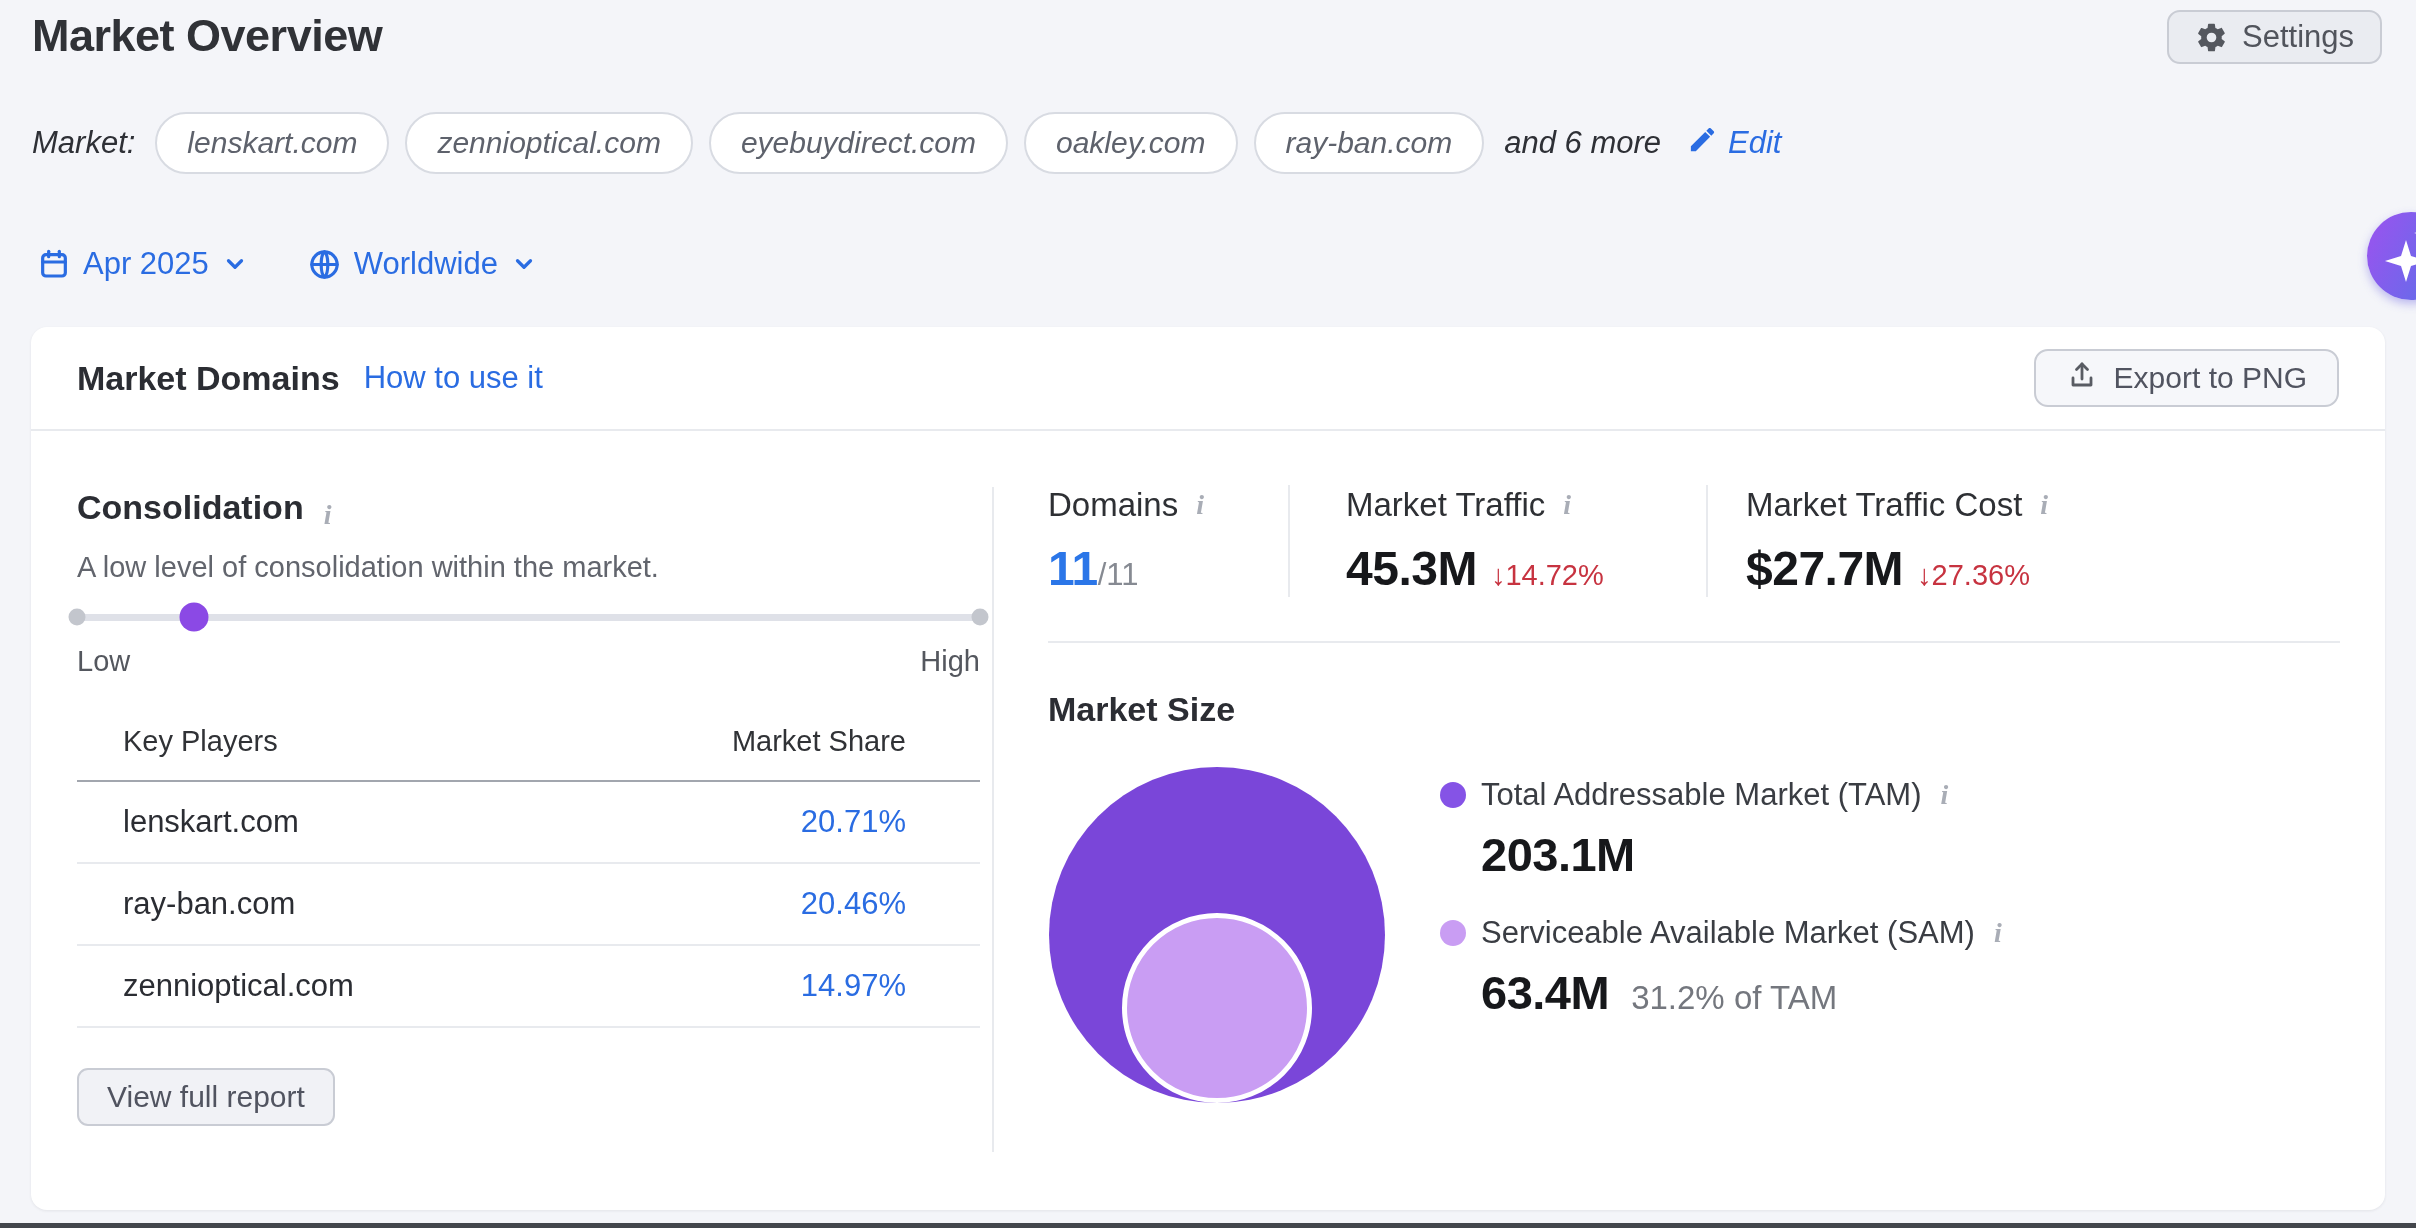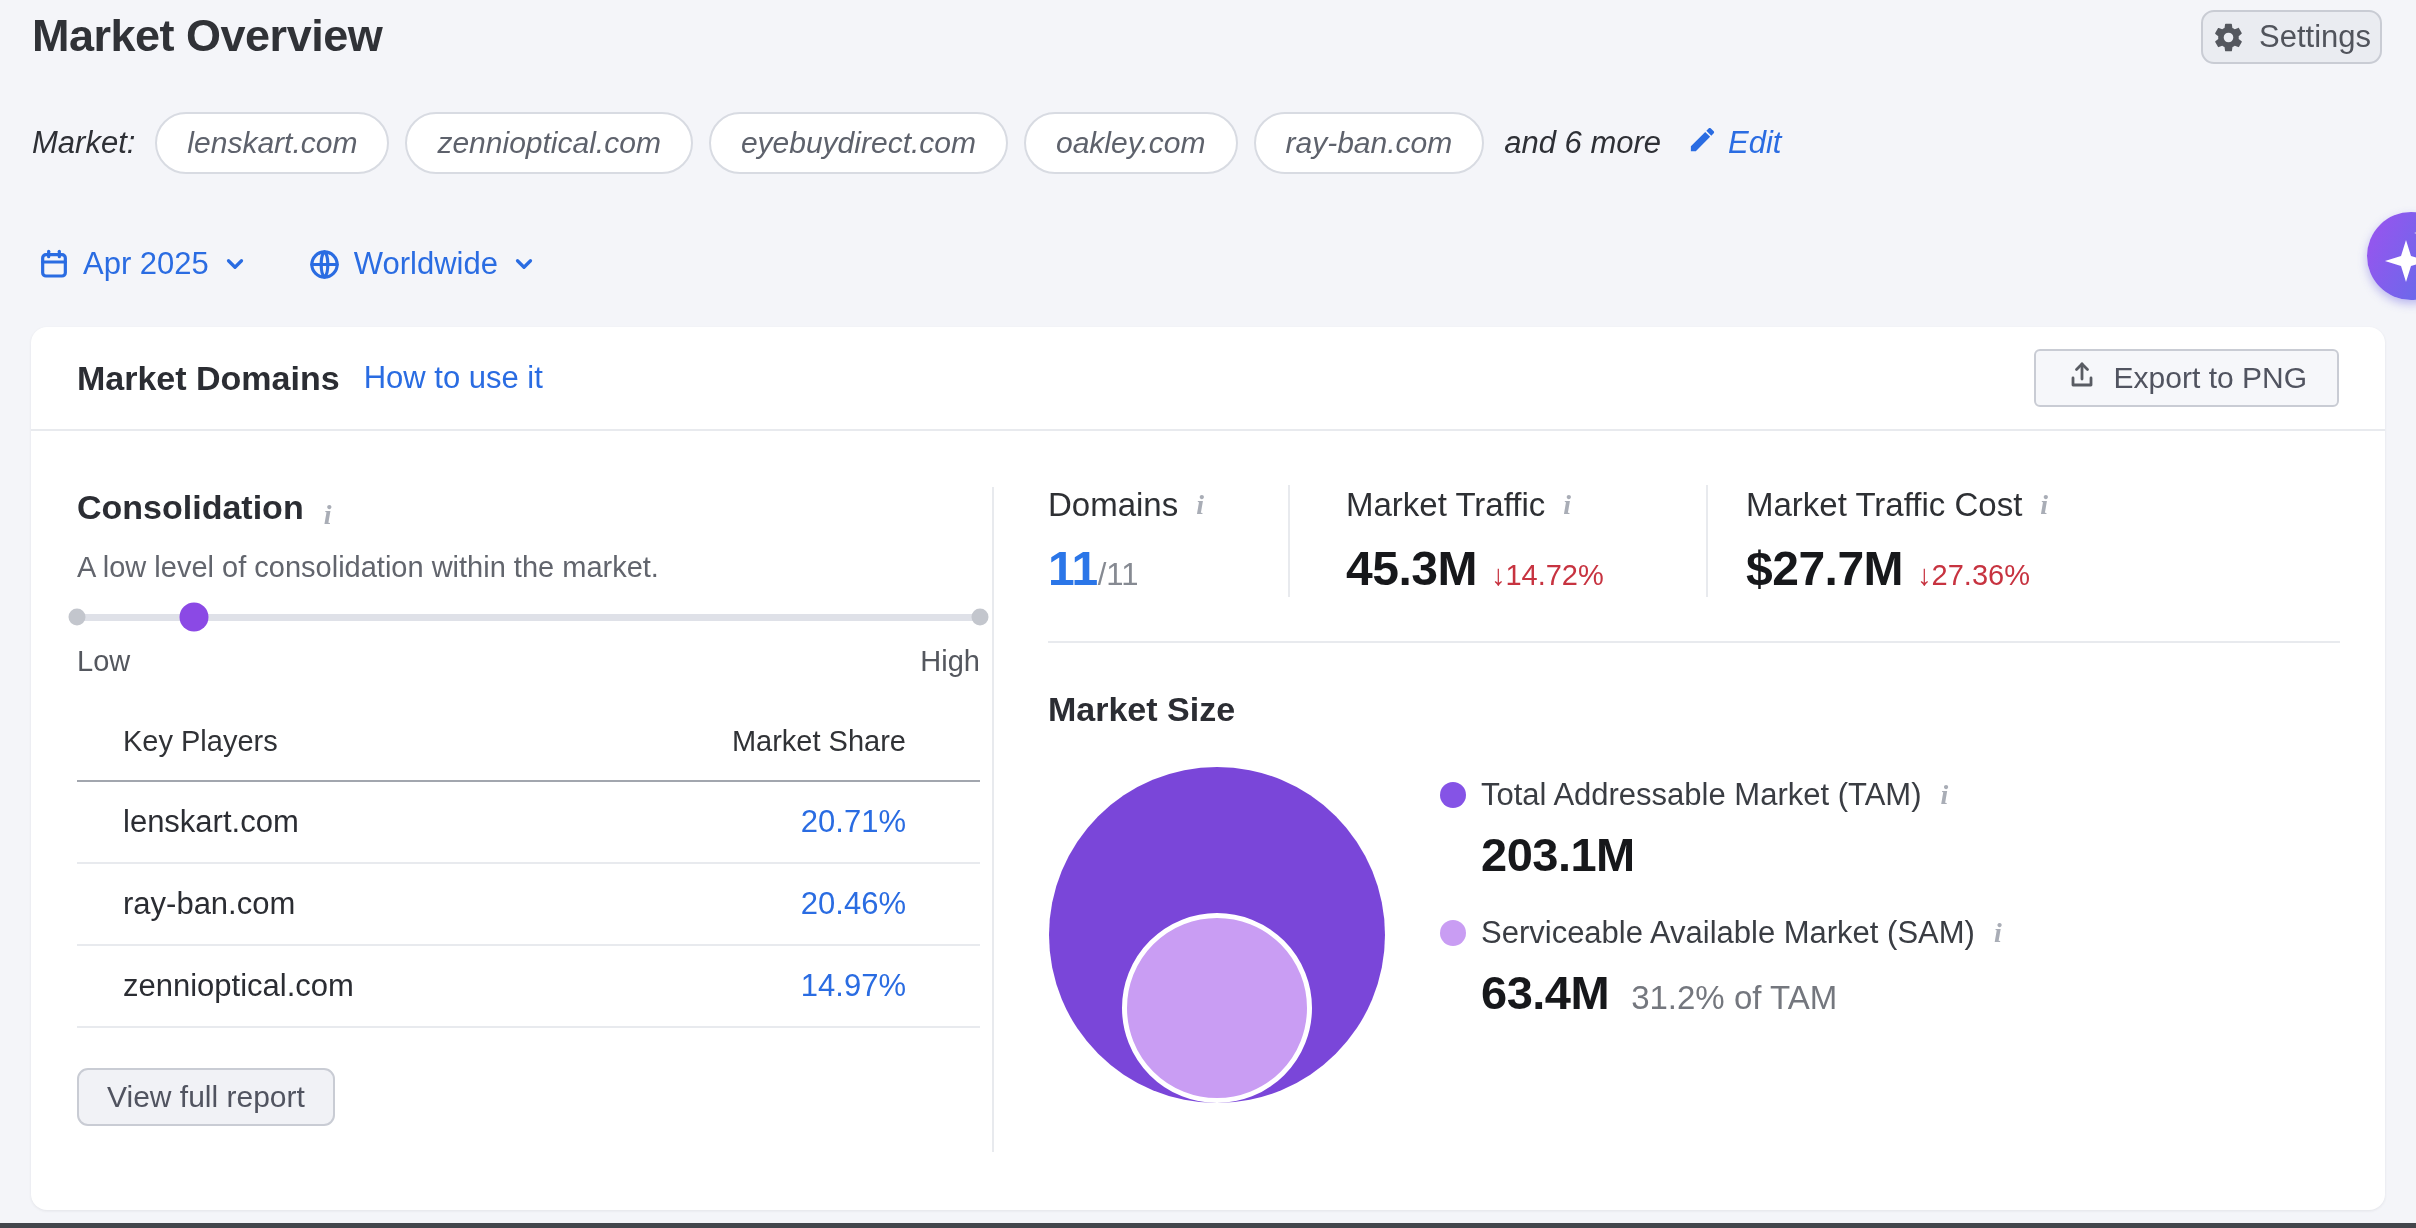--- a/index.html
+++ b/index.html
@@ -9,21 +9,21 @@
     font-family:"Liberation Sans", sans-serif;
     color:#2c2e33;
     position:relative;
     overflow:hidden;
   }
 
   
   .page-header { display:flex; justify-content:space-between; align-items:flex-start; padding:10px 34px 0 32px; }
   .page-title { font-size:45px; font-weight:700; color:#303237; line-height:52px; letter-spacing:-0.5px; }
   .settings-btn {
-    display:flex; align-items:center; gap:14px; height:54px; padding:0 9px;
+    display:flex; align-items:center; gap:14px; height:54px; padding:0 26px;
     background:#eaecf1; border:2px solid #c9ccd4; border-radius:13px;
     color:#51545c; font-size:31px; cursor:pointer;
   }
   .settings-btn svg { display:block; }
 
   
   .market-row { display:flex; align-items:center; gap:16px; padding:0 32px; margin-top:48px;font-style:italic; }
   .market-label { font-size:31px; color:#2e3036; margin-right:4px; }
   .chip {
     height:62px; display:flex; align-items:center; padding:0 30px;
@@ -50,21 +50,21 @@
   
   .card {
     margin:39px 31px 0 31px; height:883px; background:#ffffff; border-radius:16px;
     box-shadow:0 1px 3px rgba(25,28,40,.08); position:relative;
   }
   .card-header { height:104px; display:flex; align-items:center; padding:0 46px; border-bottom:2px solid #e8eaee; }
   .card-title { font-size:34px; font-weight:700; color:#2b2d33; }
   .howto-link { margin-left:24px; font-size:31px; color:#2a6ce2; cursor:pointer; text-decoration:none; }
   .export-btn {
     margin-left:auto; display:flex; align-items:center; gap:16px; height:58px; padding:0 30px;
-    background:#f6f7fa; border:2px solid #c9ccd4; border-radius:6px;
+    background:#f6f7fa; border:2px solid #c9ccd4; border-radius:14px;
     color:#515460; font-size:30px; cursor:pointer;
   }
 
   .card-body { display:flex; padding-top:54px; }
   .v-divider { position:absolute; left:961px; top:160px; height:665px; border-left:2px solid #e8eaee; }
 
   
   .left-col { width:903px; margin-left:46px; }
   .section-title-row { display:flex; align-items:flex-end; gap:16px; }
   .section-title { font-size:34px; font-weight:700; color:#2b2d33; line-height:44px; }

